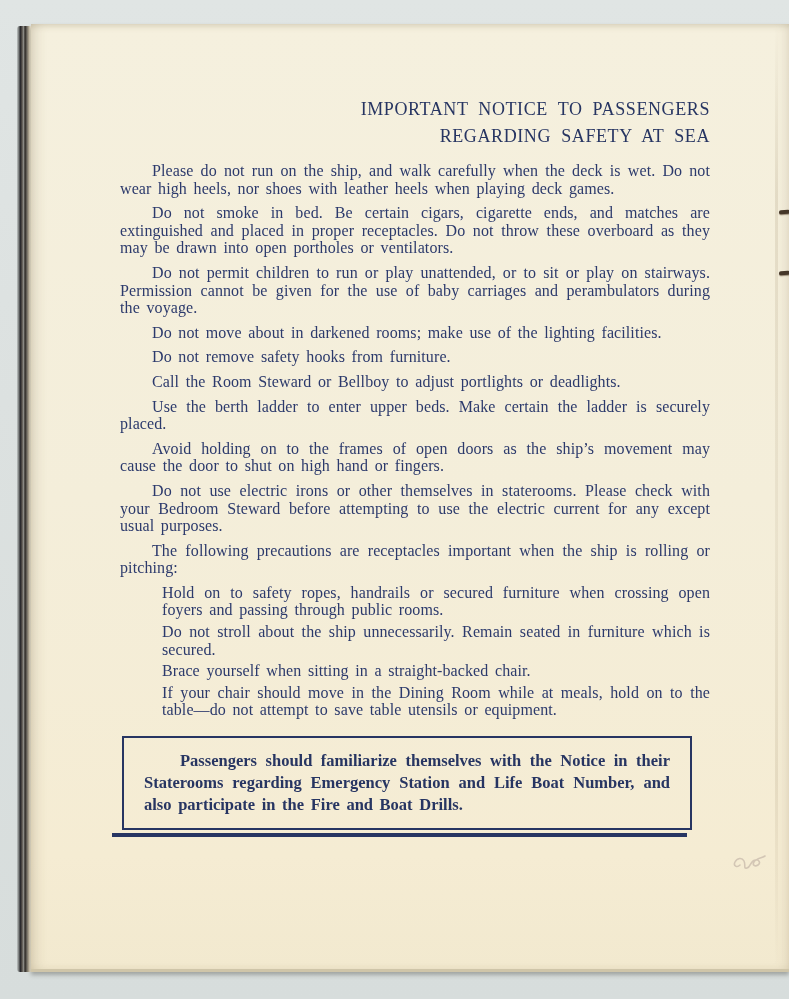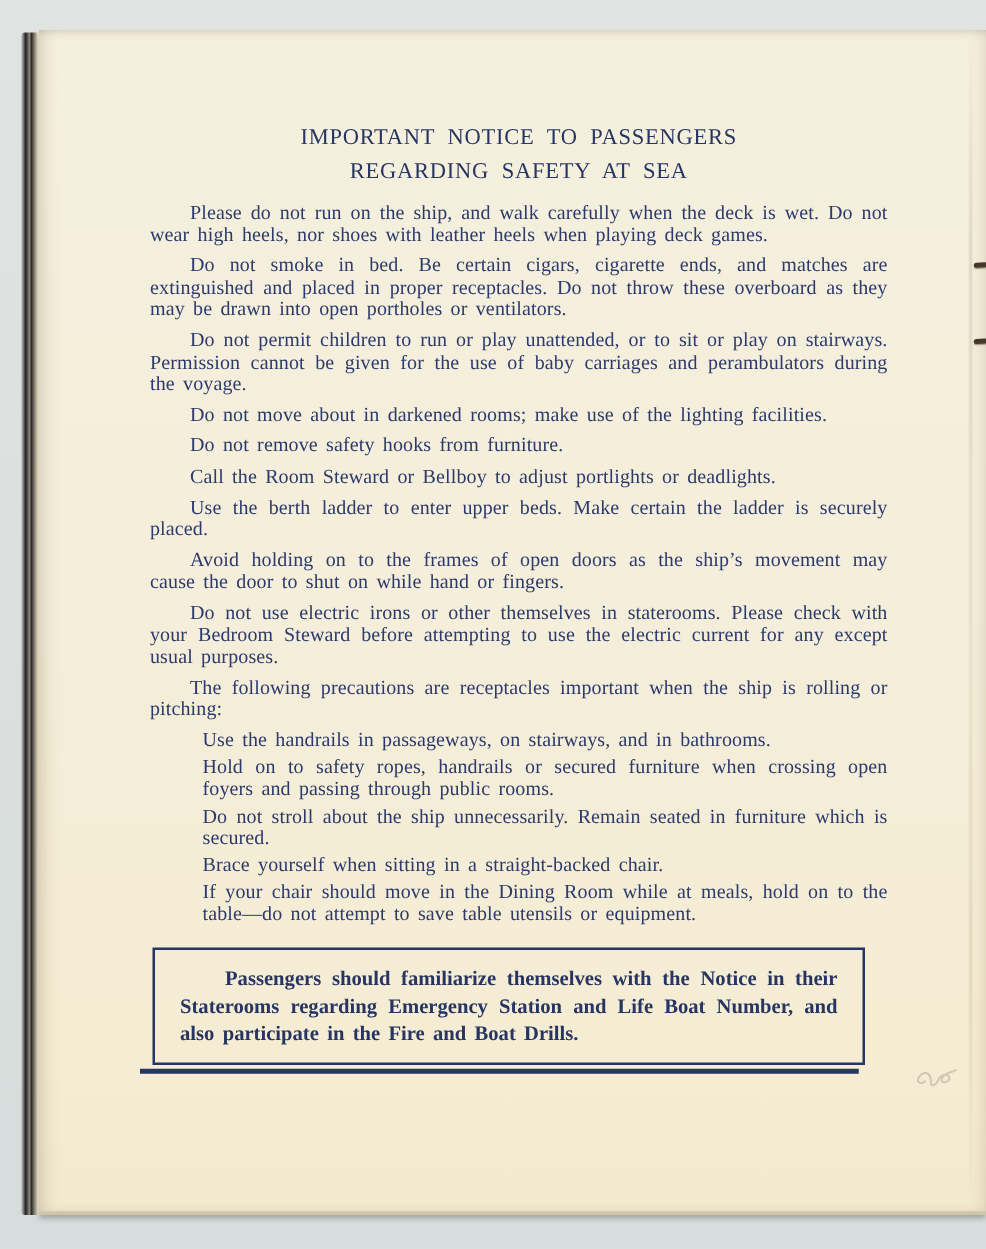--- a/index.html
+++ b/index.html
@@ -65,21 +65,21 @@
     position: absolute;
     left: 695px; top: 813px;
     opacity: 0.75;
   }
   .content {
     position: absolute;
     left: 89px; top: 72px;
     width: 590px;
   }
   .title {
-    text-align: center;
+    text-align: right;
     font-size: 18px;
     line-height: 27px;
     font-weight: normal;
     letter-spacing: 0.6px;
     word-spacing: 5px;
     color: #273562;
   }
   .body-text { margin-top: 12px; }
   .para {
     font-size: 16px;
@@ -148,26 +148,25 @@
       </h1>
 
       <div class="body-text">
         <p class="para">Please do not run on the ship, and walk carefully when the deck is wet. Do not wear high heels, nor shoes with leather heels when playing deck games.</p>
         <p class="para">Do not smoke in bed. Be certain cigars, cigarette ends, and matches are extinguished and placed in proper receptacles. Do not throw these overboard as they may be drawn into open portholes or ventilators.</p>
         <p class="para">Do not permit children to run or play unattended, or to sit or play on stairways. Permission cannot be given for the use of baby carriages and perambulators during the voyage.</p>
         <p class="para">Do not move about in darkened rooms; make use of the lighting facilities.</p>
         <p class="para">Do not remove safety hooks from furniture.</p>
         <p class="para">Call the Room Steward or Bellboy to adjust portlights or deadlights.</p>
         <p class="para">Use the berth ladder to enter upper beds. Make certain the ladder is securely placed.</p>
-        <p class="para">Avoid holding on to the frames of open doors as the ship’s movement may cause the door to shut on while hand or fingers.</p>
+        <p class="para">Avoid holding on to the frames of open doors as the ship’s movement may cause the door to shut on high hand or fingers.</p>
         <p class="para">Do not use electric irons or other themselves in staterooms. Please check with your Bedroom Steward before attempting to use the electric current for any except usual purposes.</p>
         <p class="para">The following precautions are receptacles important when the ship is rolling or pitching:</p>
 
         <div class="precautions">
-          <p class="prec">Use the handrails in passageways, on stairways, and in bathrooms.</p>
           <p class="prec">Hold on to safety ropes, handrails or secured furniture when crossing open foyers and passing through public rooms.</p>
           <p class="prec">Do not stroll about the ship unnecessarily. Remain seated in furniture which is secured.</p>
           <p class="prec">Brace yourself when sitting in a straight-backed chair.</p>
           <p class="prec">If your chair should move in the Dining Room while at meals, hold on to the table—do not attempt to save table utensils or equipment.</p>
         </div>
 
         <div class="notice-box">
           <p>Passengers should familiarize themselves with the Notice in their Staterooms regarding Emergency Station and Life Boat Number, and also participate in the Fire and Boat Drills.</p>
         </div>
       </div>

